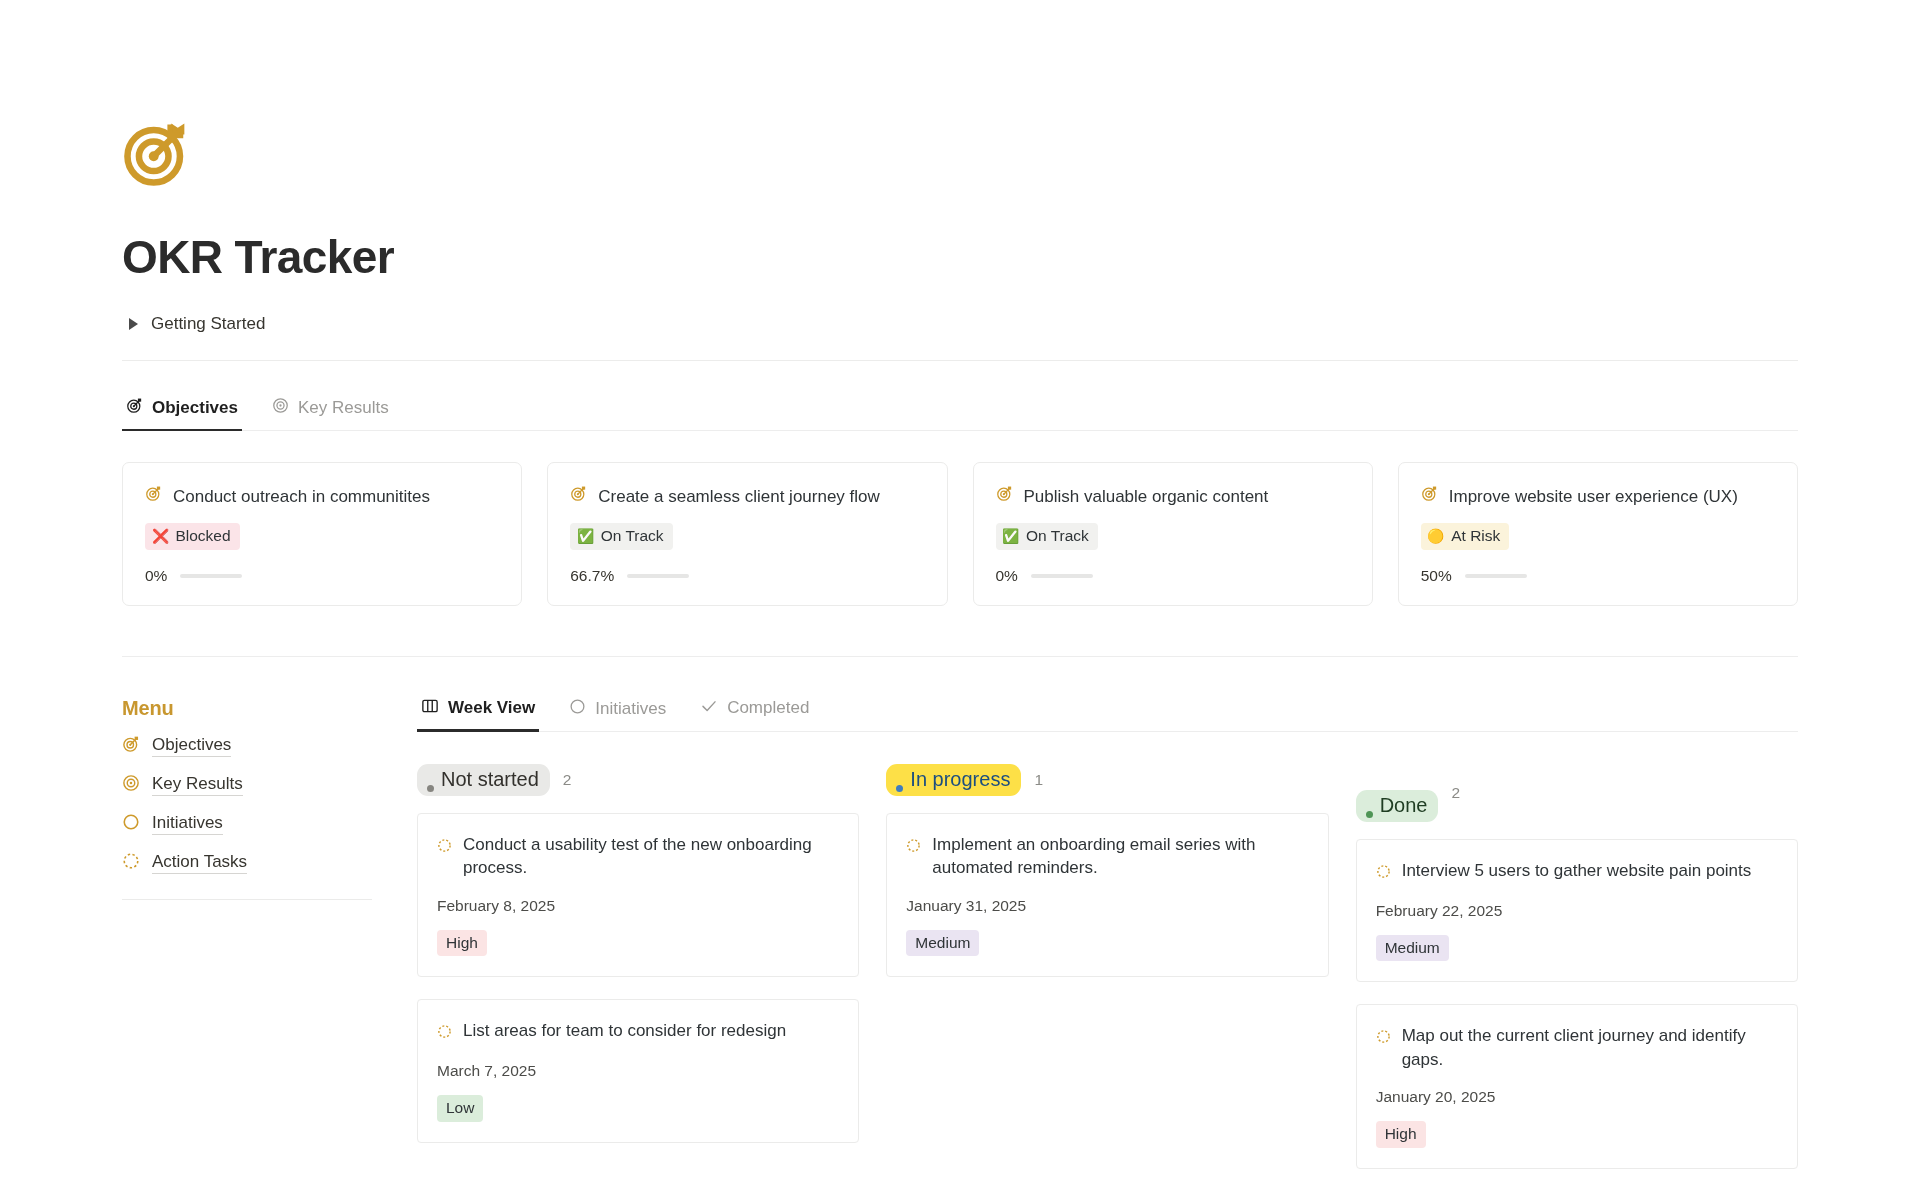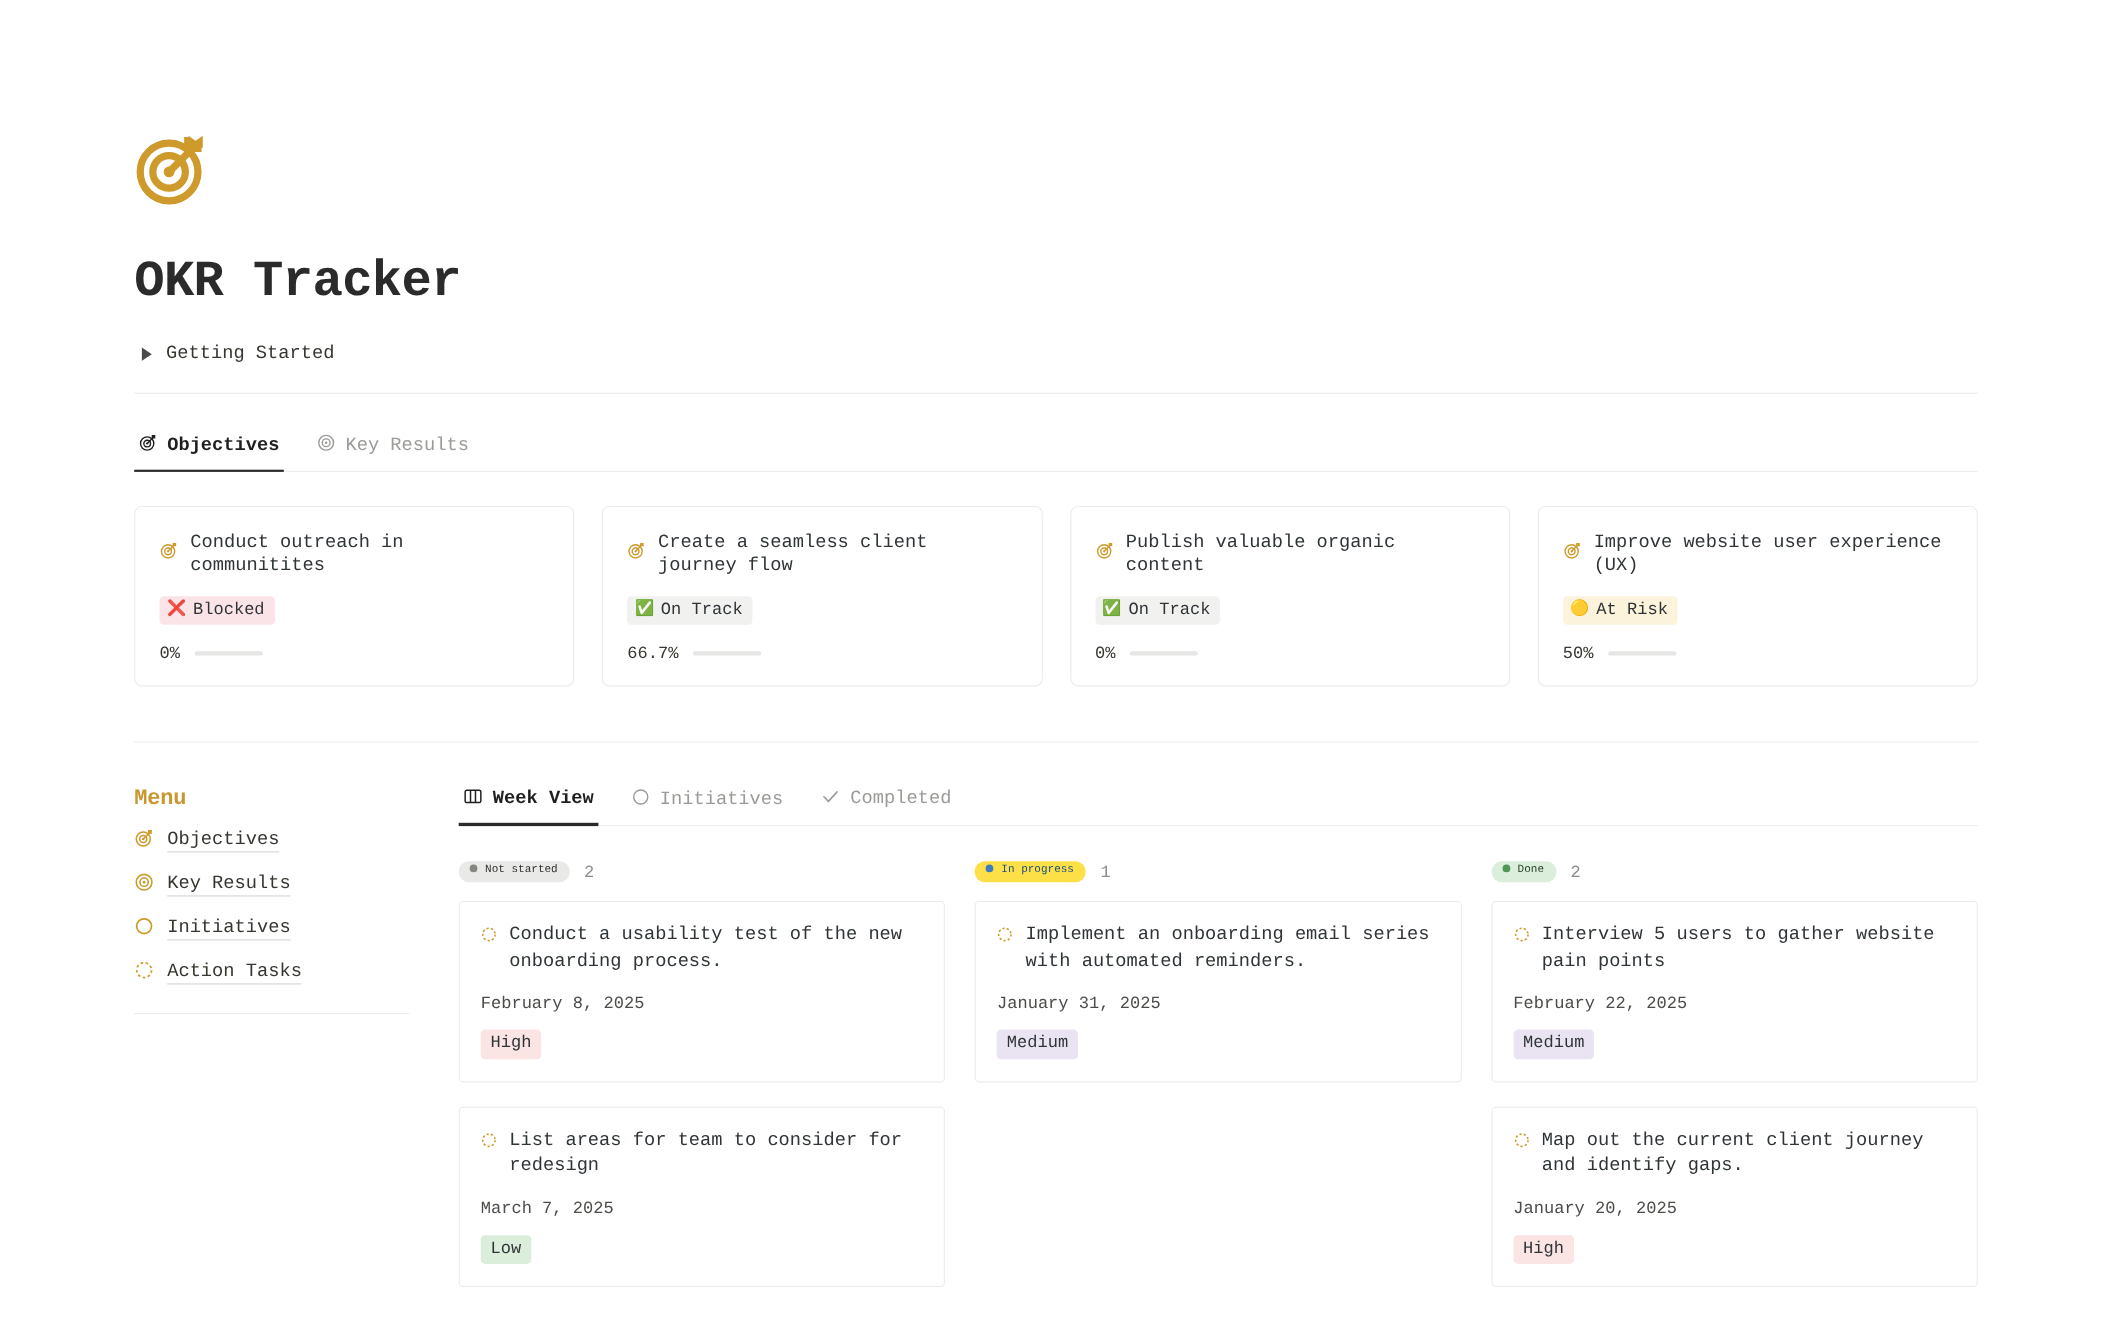--- a/index.html
+++ b/index.html
@@ -12,21 +12,20 @@
     color: #2f3437;
     -webkit-font-smoothing: antialiased;
   }
 
   .page {
     position: relative;
     width: 1920px;
     height: 1199px;
     padding: 0 122px;
     overflow: hidden;
-    font-family: Liberation Mono, monospace;
   }
 
   
   .header { padding-top: 118px; }
 
   .app-icon {
     width: 70px;
     height: 70px;
     display: block;
   }
@@ -208,34 +207,34 @@
     margin-top: 32px;
   }
   .col-head {
     display: flex;
     align-items: center;
     gap: 13px;
     margin-bottom: 17px;
   }
   .status-pill {
     display: inline-flex;
-    align-items: flex-start;
+    align-items: flex-end;
     gap: 7px;
     padding: 3px 11px 4px 10px;
     border-radius: 11px;
-    font-size: 10px;
+    font-size: 20px;
     line-height: 1.25;
     white-space: nowrap;
   }
   .status-pill .dot { width: 7px; height: 7px; border-radius: 50%; flex: none; }
   .status-pill.notstarted { background: #e9e9e7; color: #32302c; }
   .status-pill.notstarted .dot { background: #868580; }
   .status-pill.inprogress { background: #fde047; color: #1c4e80; }
   .status-pill.inprogress .dot { background: #3f7dbf; }
-  .status-pill.done { background: #dbeddb; color: #1f3d22; }
+  .status-pill.done { background: #dbeddb; color: #1f3d22; margin-top: 26px; }
   .status-pill.done .dot { background: #4f9556; }
   .col-count { font-size: 15.5px; color: #8b8b87; }
 
   .cards { display: flex; flex-direction: column; gap: 22px; }
   .task-card {
     border: 1px solid #ebebea;
     border-radius: 4px;
     padding: 19px 20px 20px 19px;
     background: #fff;
   }

